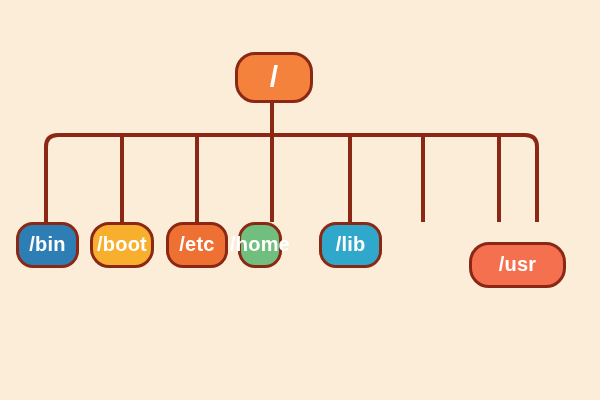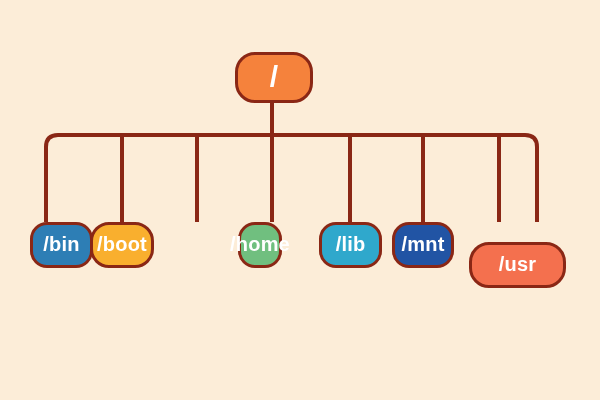--- a/index.html
+++ b/index.html
@@ -70,38 +70,38 @@
       <path d="M350 135 L350 222"></path>
       <path d="M423 135 L423 222"></path>
       <path d="M499 135 L499 222"></path>
     </g>
   </svg>
 
   <div class="node root-node" style="background-color: rgb(245, 130, 60); border-color: rgb(138, 39, 21); color: rgb(255, 255, 255);">
     <span class="label">/</span>
   </div>
 
-  <div class="node child-node n-bin" style="background-color: rgb(45, 126, 181); border-color: rgb(138, 39, 21); color: rgb(255, 255, 255); margin-left: 14px;">
+  <div class="node child-node n-bin" style="background-color: rgb(45, 126, 181); border-color: rgb(138, 39, 21); color: rgb(255, 255, 255);">
     <span class="label">/bin</span>
   </div>
 
   <div class="node child-node n-boot" style="background-color: rgb(249, 175, 46); border-color: rgb(138, 39, 21); color: rgb(255, 255, 255); border-radius: 19px;">
     <span class="label">/boot</span>
   </div>
 
+  <div class="node child-node n-etc" style="background-color: rgb(238, 113, 51); border-color: rgb(138, 39, 21); color: rgb(255, 255, 255);">
+    <span class="label">/etc</span>
+  </div>
 
   <div class="node child-node n-home" style="background-color: rgb(112, 191, 127); border-color: rgb(138, 39, 21); color: rgb(255, 255, 255);">
     <span class="label">/home</span>
   </div>
 
   <div class="node child-node n-lib" style="background-color: rgb(47, 168, 204); border-color: rgb(138, 39, 21); color: rgb(255, 255, 255);">
     <span class="label">/lib</span>
   </div>
 
-  <div class="node child-node n-mnt" style="background-color: rgb(33, 84, 164); border-color: rgb(138, 39, 21); color: rgb(255, 255, 255);">
-    <span class="label">/mnt</span>
-  </div>
 
   <div class="node child-node n-usr" style="background-color: rgb(244, 112, 78); border-color: rgb(138, 39, 21); color: rgb(255, 255, 255);">
     <span class="label">/usr</span>
   </div>
 
 </div>
 
 </body></html>

